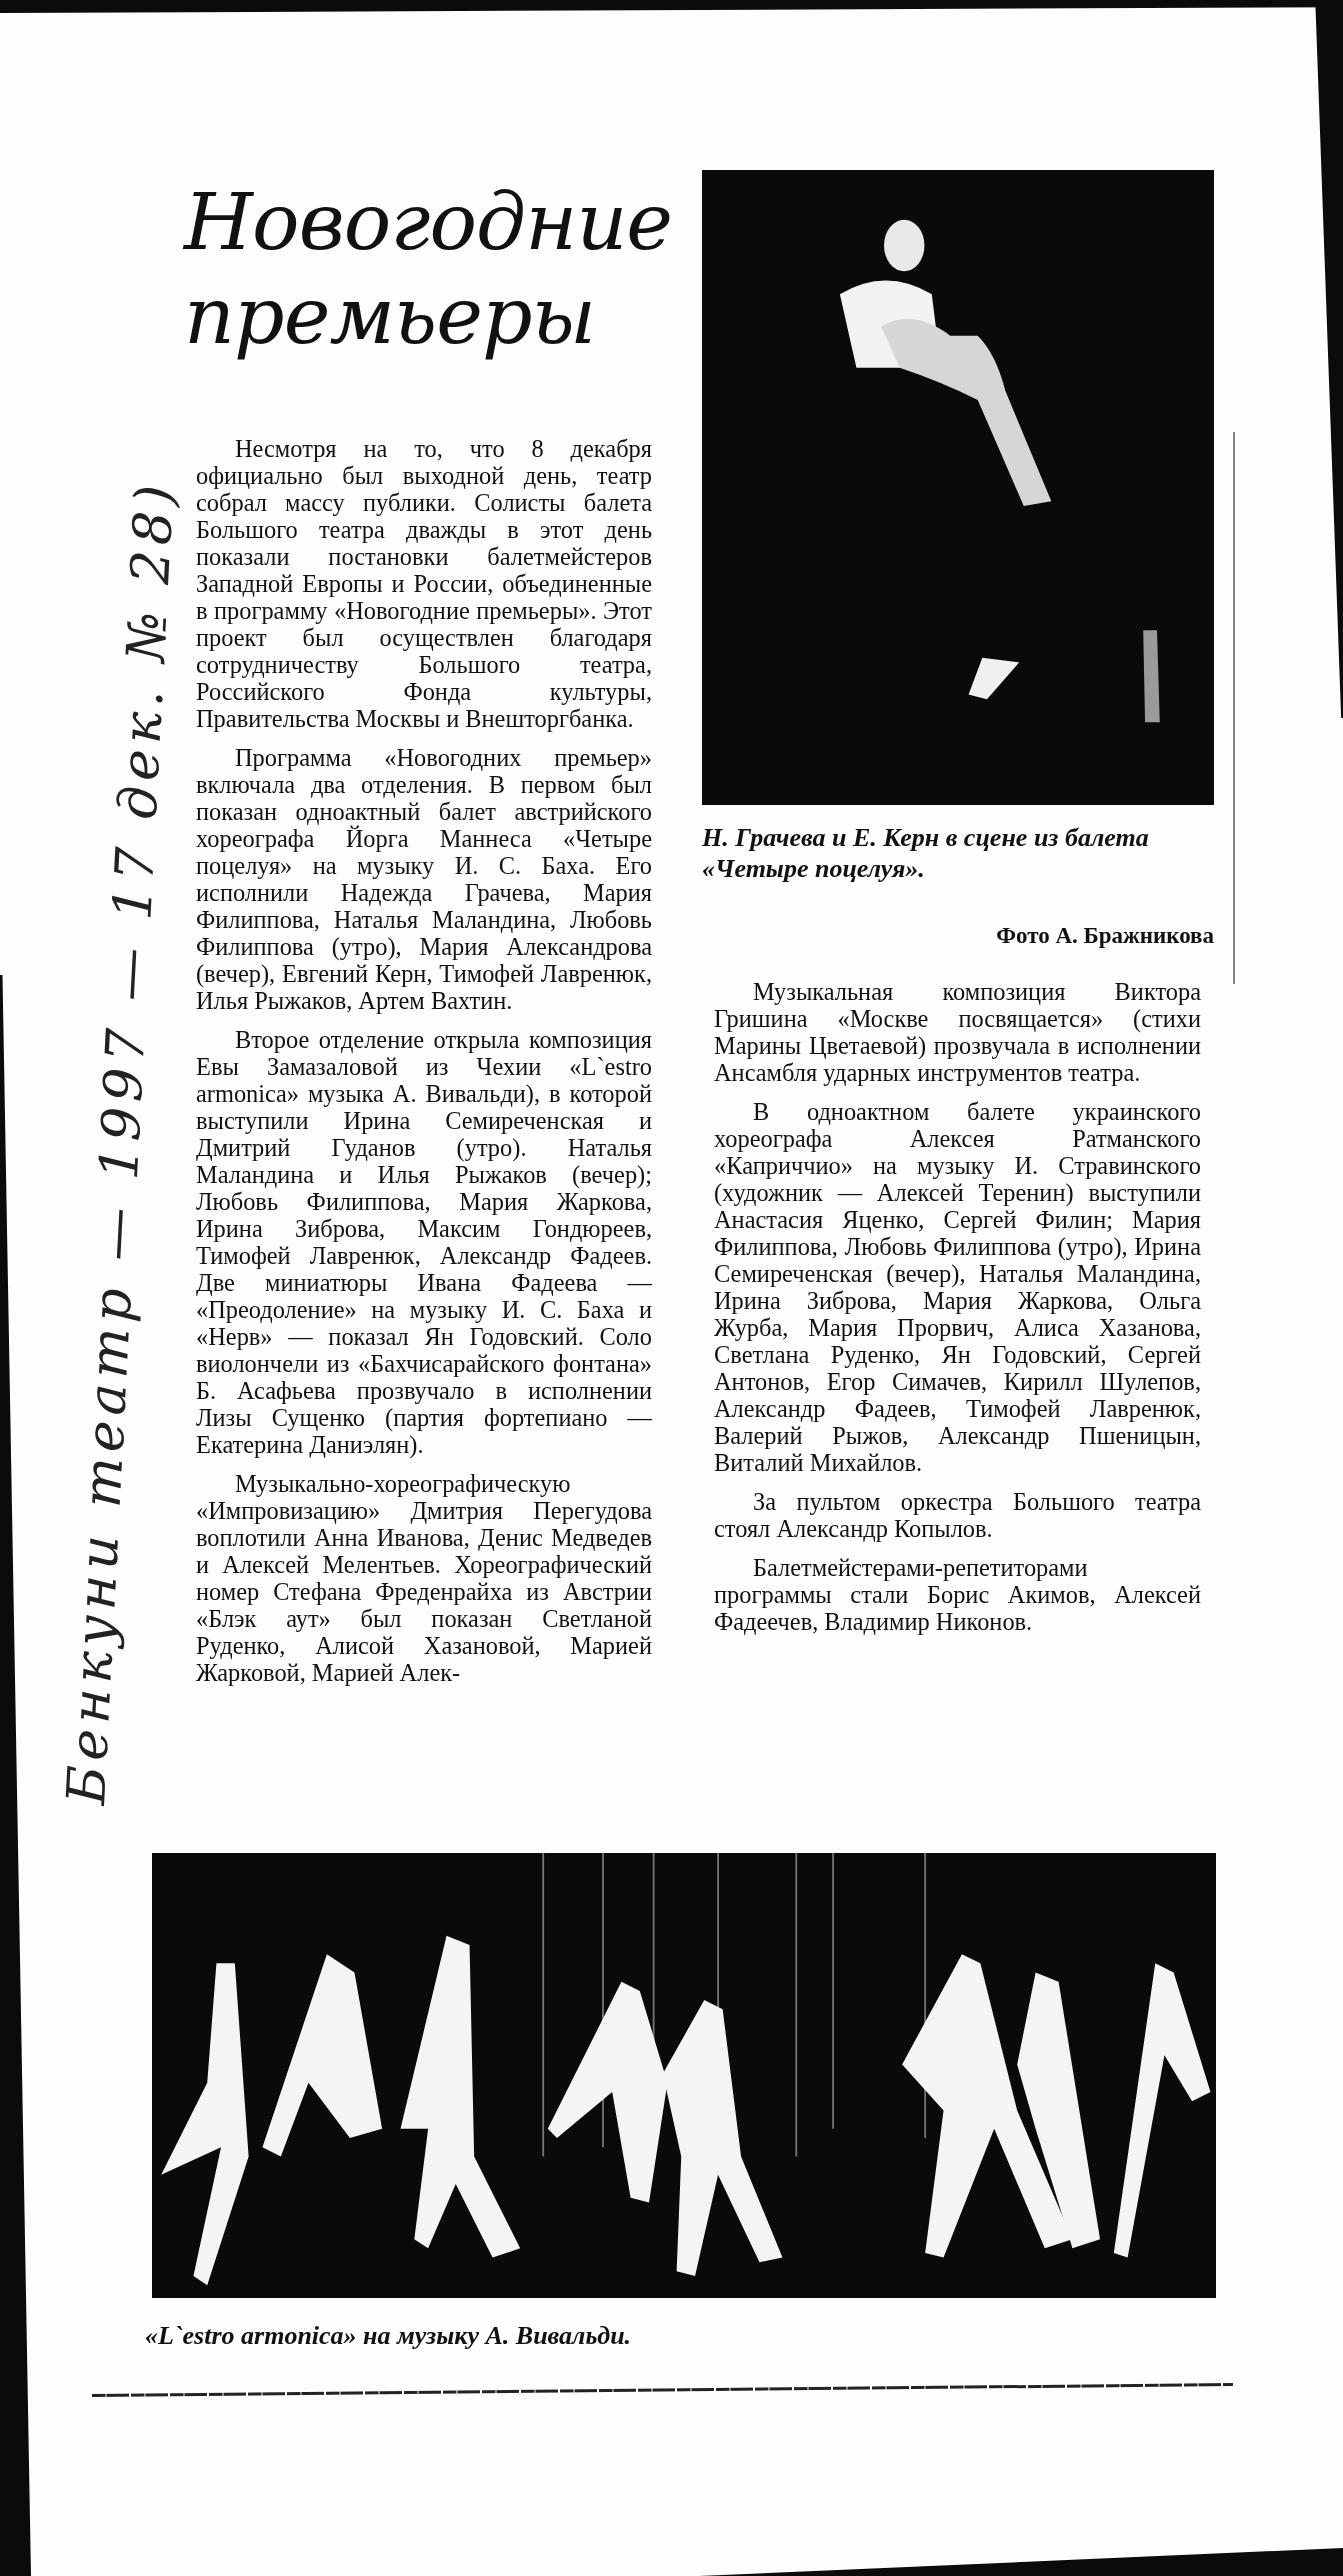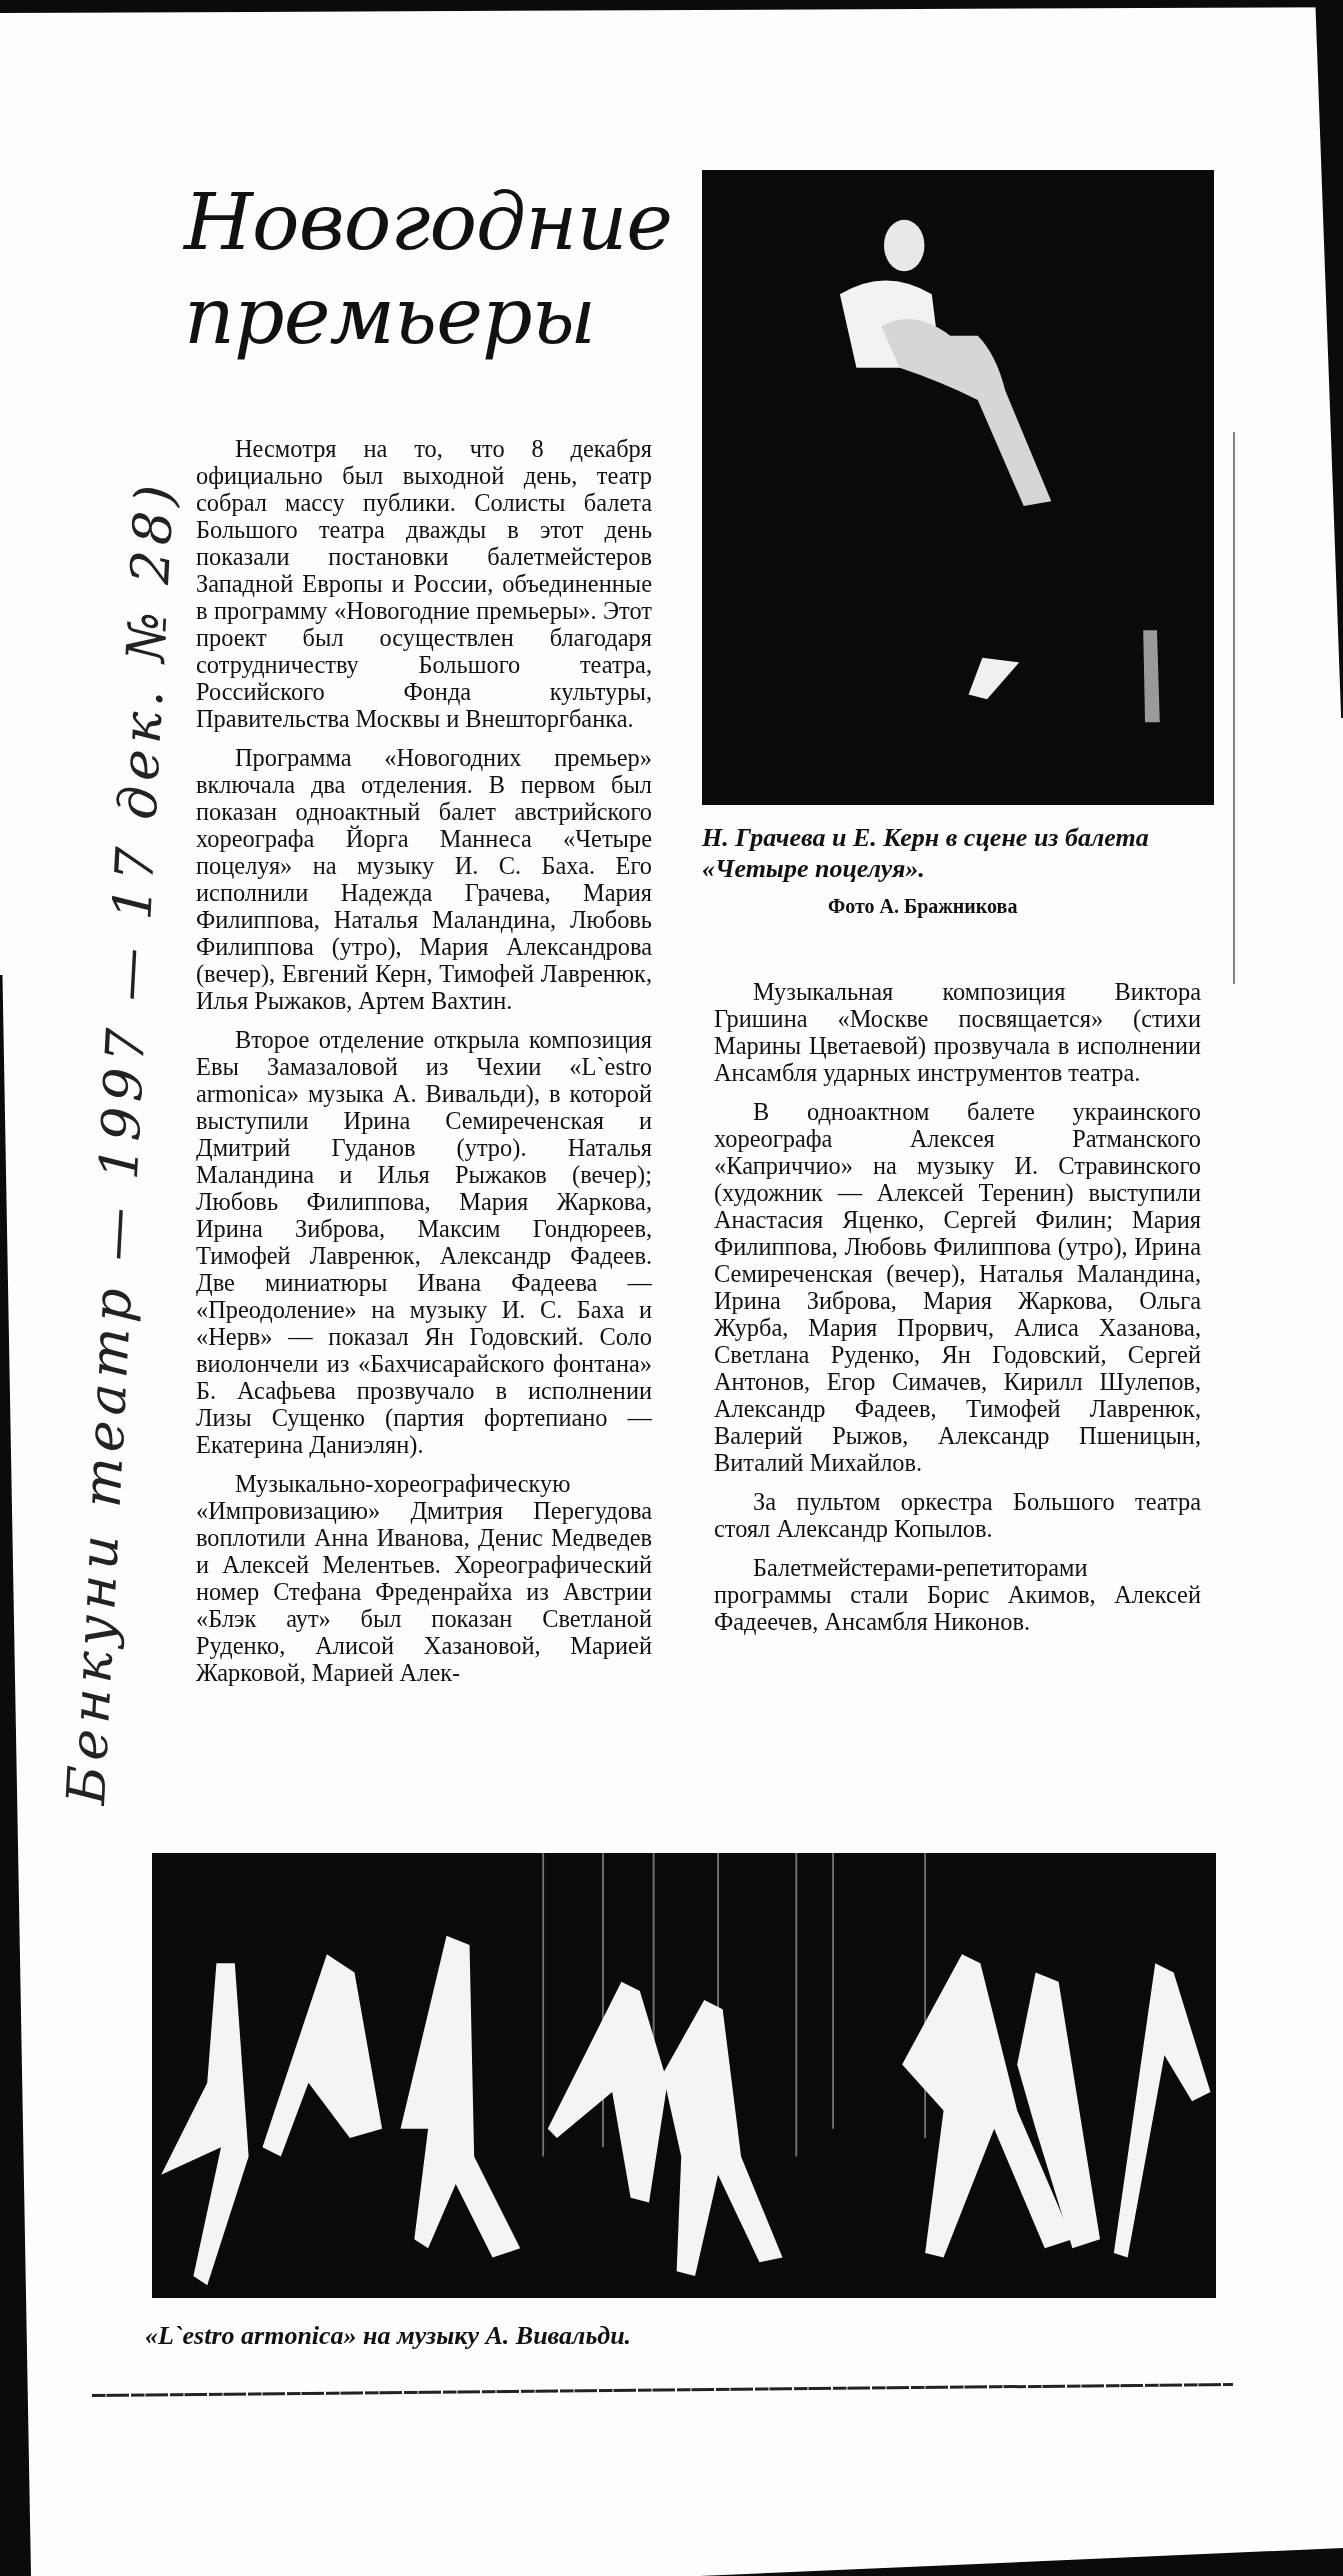--- a/index.html
+++ b/index.html
@@ -42,22 +42,22 @@
   #photo-top { left: 702px; top: 170px; width: 512px; height: 635px; }
   #photo-bottom { left: 152px; top: 1853px; width: 1064px; height: 445px; }
   .photo svg { width: 100%; height: 100%; display: block; }
 
   .caption-italic {
     position: absolute; font-style: italic; font-weight: bold;
     font-size: 26px; line-height: 31px;
   }
   #caption-top { left: 702px; top: 822px; width: 515px; }
   #photo-credit {
-    position: absolute; left: 828px; top: 895px; width: 386px; 
-    font-weight: bold; font-size: 20px;
+    position: absolute; left: 828px; top: 923px; width: 386px; text-align: right;
+    font-weight: bold; font-size: 23px;
   }
   #caption-bottom { left: 145px; top: 2320px; width: 828px; }
 
   .rule-vert { position: absolute; left: 1233px; top: 432px; width: 1.8px; height: 552px; background: #333; opacity: .6; }
   .rule-bottom {
     position: absolute; left: 92px; top: 2394px; width: 1141px; height: 2.8px;
     background: repeating-linear-gradient(90deg,#222 0 13px,#888 13px 14.7px,#222 14.7px 37px,transparent 37px 39px);
     transform: rotate(-0.55deg); transform-origin: 0 0;
   }
 </style>
@@ -93,21 +93,21 @@
 
 <div class="caption-italic" id="caption-top">Н. Грачева и Е. Керн в сцене из балета «Четыре поцелуя».</div>
 <div id="photo-credit">Фото А. Бражникова</div>
 
 <div class="rule-vert"></div>
 
 <div class="col" id="col-right">
   <p>Музыкальная композиция Виктора Гришина «Москве посвящается» (стихи Марины Цветаевой) прозвучала в исполнении Ансамбля ударных инструментов театра.</p>
   <p>В одноактном балете украинского хореографа Алексея Ратманского «Каприччио» на музыку И. Стравинского (художник — Алексей Теренин) выступили Анастасия Яценко, Сергей Филин; Мария Филиппова, Любовь Филиппова (утро), Ирина Семиреченская (вечер), Наталья Маландина, Ирина Зиброва, Мария Жаркова, Ольга Журба, Мария Прорвич, Алиса Хазанова, Светлана Руденко, Ян Годовский, Сергей Антонов, Егор Симачев, Кирилл Шулепов, Александр Фадеев, Тимофей Лавренюк, Валерий Рыжов, Александр Пшеницын, Виталий Михайлов.</p>
   <p>За пультом оркестра Большого театра стоял Александр Копылов.</p>
-  <p>Балетмейстерами-репетиторами программы стали Борис Акимов, Алексей Фадеечев, Ансамбля Никонов.</p>
+  <p>Балетмейстерами-репетиторами программы стали Борис Акимов, Алексей Фадеечев, Владимир Никонов.</p>
 </div>
 
 <div class="photo" id="photo-bottom">
   <svg viewBox="0 0 1156 484" preserveAspectRatio="none">
     <rect width="1156" height="484" fill="#0a0a0a"></rect>
     <g stroke="#bbb" stroke-width="2" opacity="0.6">
       <line x1="425" y1="0" x2="425" y2="330"></line>
         <line x1="490" y1="0" x2="490" y2="320"></line>
       <line x1="545" y1="0" x2="545" y2="300"></line>
         <line x1="615" y1="0" x2="615" y2="340"></line>

